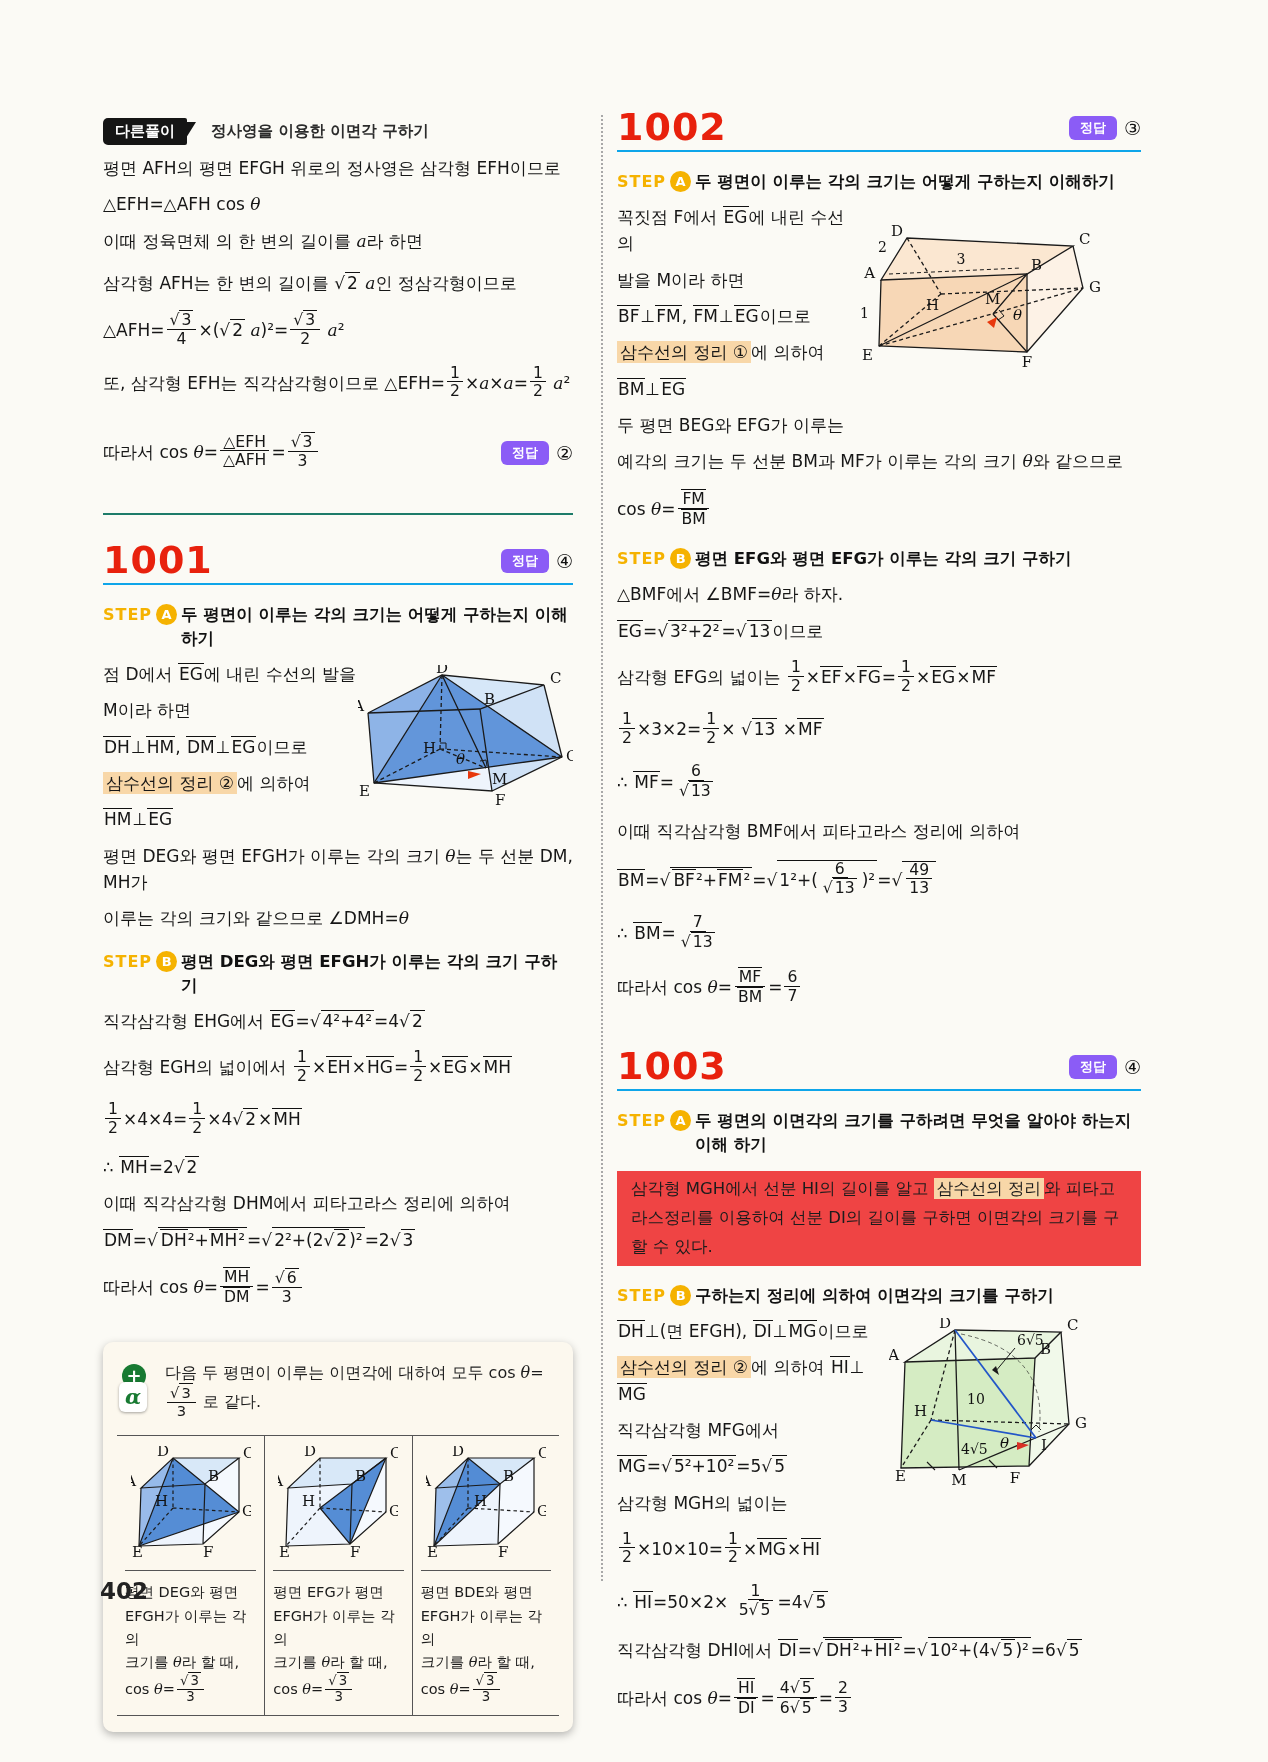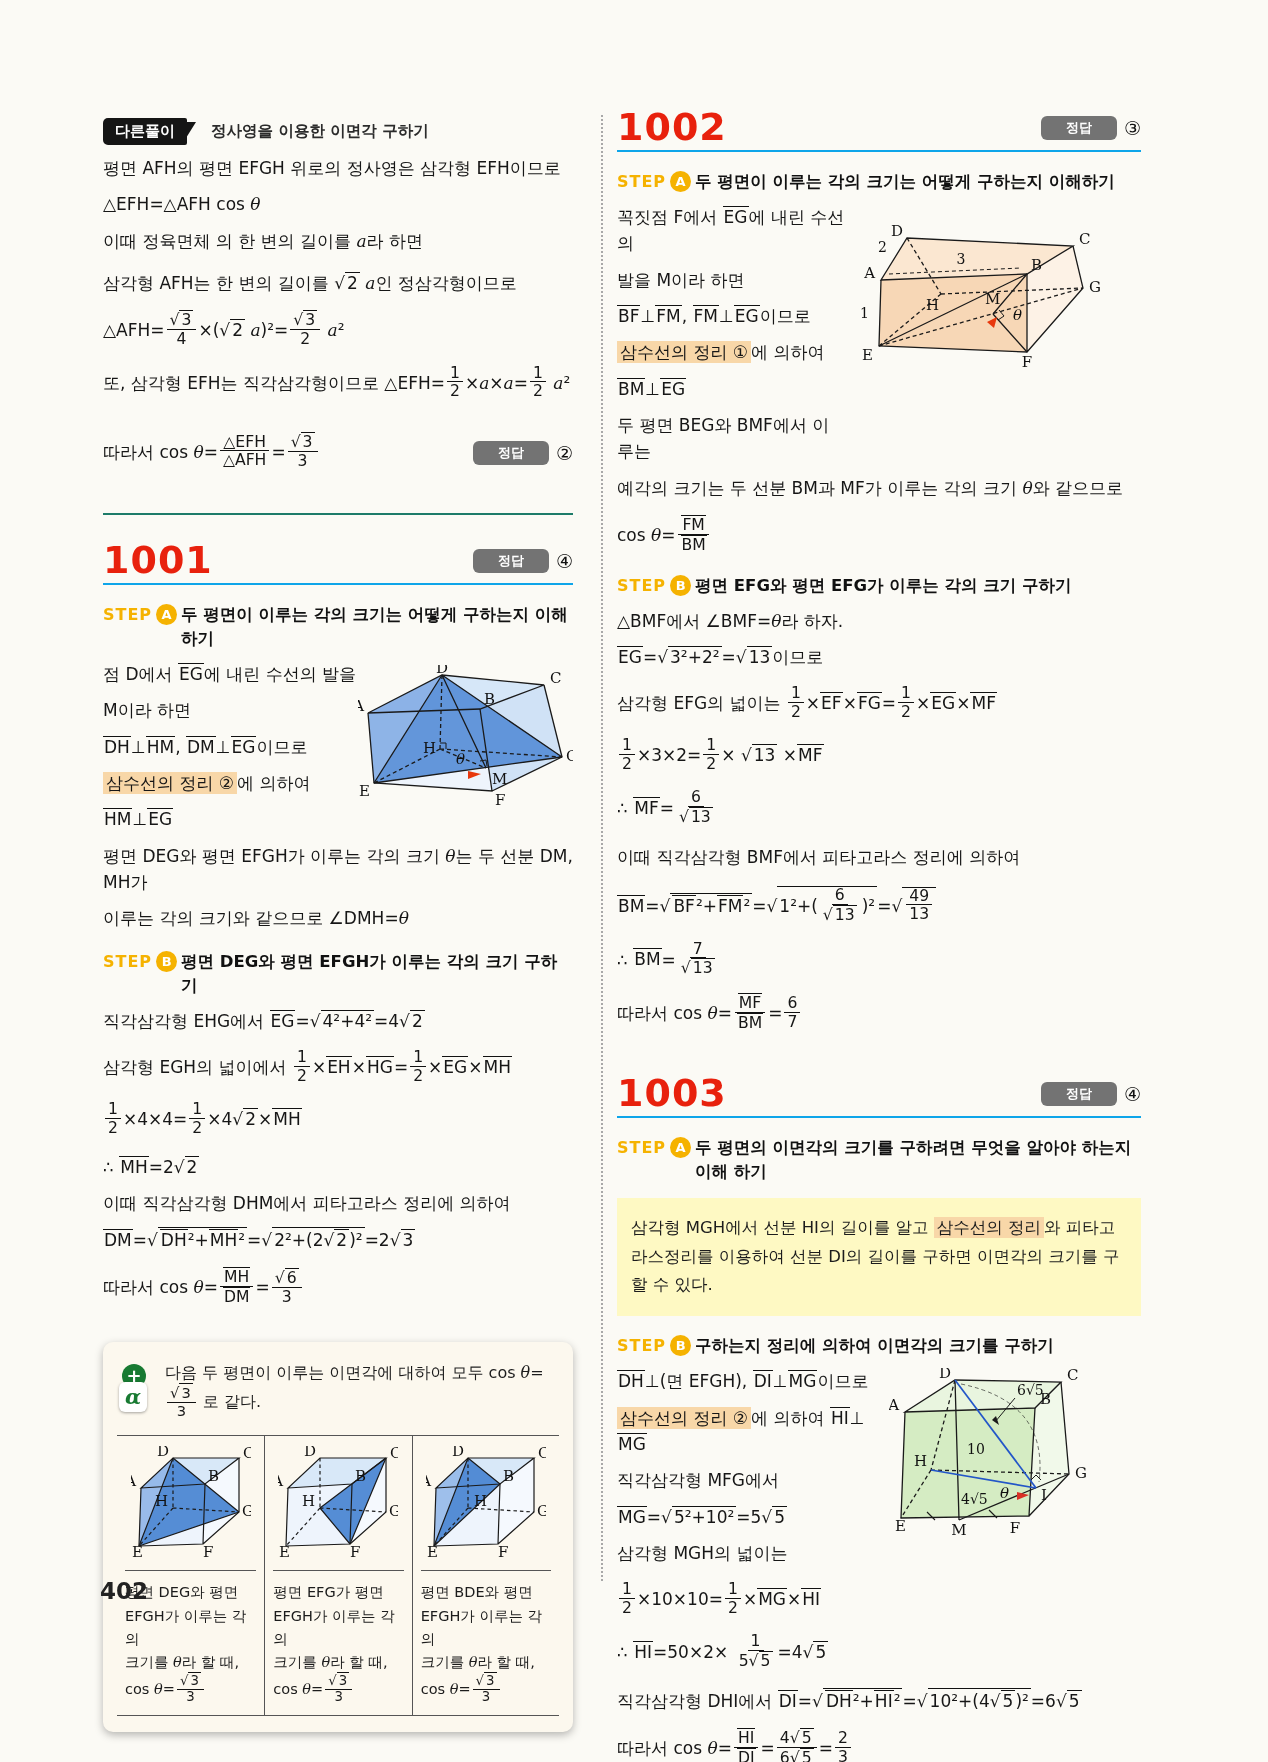--- a/index.html
+++ b/index.html
@@ -27,21 +27,21 @@
   
   .alt-head{display:flex;align-items:center;gap:24px;margin-bottom:6px;}
   .alt-badge{background:#151515;color:#fff;font-size:15px;font-weight:bold;
              padding:4px 12px;border-radius:5px 2px 2px 5px;position:relative;}
   .alt-badge:after{content:"";position:absolute;right:-9px;top:4px;border-left:10px solid #151515;
                    border-bottom:16px solid transparent;}
   .alt-title{font-size:15.5px;font-weight:bold;color:#2b2b2b;}
 
   
   .ansbadge{display:inline-flex;align-items:center;gap:7px;white-space:nowrap;}
-  .pill{background:#737373;color:#fff;font-size:13px;padding:3px 25px;border-radius:6px;font-weight:bold;}
+  .pill{background:#8b5cf6;color:#fff;font-size:13px;padding:3px 11px;border-radius:6px;font-weight:bold;}
   .circ{font-size:19px;color:#111;}
 
   .row-between{display:flex;justify-content:space-between;align-items:center;}
 
   .divider-teal{border-top:2.5px solid #1d7b69;margin:26px 0 2px;}
 
   
   .prob-head{display:flex;justify-content:space-between;align-items:flex-start;
              border-bottom:2px solid #0ea5e9;padding-bottom:4px;margin-top:26px;}
   .prob-num{font-size:38px;font-weight:800;color:#e8210d;letter-spacing:1px;line-height:1;}
@@ -57,21 +57,21 @@
   
   .figblock{position:relative;}
   .figblock .txt{width:262px;}
   .fig-abs{position:absolute;top:4px;right:0;}
 
   svg text{font-size:15px;fill:#111;font-family:"DejaVu Serif","Liberation Serif",serif;}
   svg text.th{font-style:italic;}
   svg text.num{font-size:14px;}
 
   
-  .greenbox{background:#fef9c3;padding:16px 14px;font-size:16.5px;line-height:1.75;margin:14px 0 4px;}
+  .greenbox{background:#ef4444;padding:4px 14px;font-size:16.5px;line-height:1.75;margin:14px 0 4px;}
 
   
   .plusbox{margin-top:34px;background:#fcf8ee;border-radius:10px;box-shadow:0 3px 8px rgba(0,0,0,.28);
            padding:18px 14px 16px;}
   .plusbox-head{display:flex;align-items:center;gap:12px;}
   .pa-icon{position:relative;width:36px;height:54px;flex:0 0 auto;}
   .pa-circle{position:absolute;left:5px;top:0;width:24px;height:24px;border-radius:50%;background:#187a32;
              color:#fff;font-weight:800;font-size:18px;display:flex;align-items:center;justify-content:center;}
   .pa-square{position:absolute;left:2px;top:18px;width:28px;height:30px;background:#fff;border-radius:6px;
              box-shadow:0 1px 3px rgba(0,0,0,.35);color:#187a32;font-weight:800;font-size:21px;
@@ -354,21 +354,21 @@
         <span class="step-title">두 평면이 이루는 각의 크기는 어떻게 구하는지 이해하기</span>
       </div>
 
       <div class="figblock" style="min-height:198px;">
         <div class="txt" style="width:228px;">
           <div class="ln">꼭짓점 F에서 <span class="ov">EG</span>에 내린 수선의</div>
           <div class="ln">발을 M이라 하면</div>
           <div class="ln"><span class="ov">BF</span>⊥<span class="ov">FM</span>, <span class="ov">FM</span>⊥<span class="ov">EG</span>이므로</div>
           <div class="ln"><span class="hl">삼수선의 정리 ①</span><span>에 의하여</span></div>
           <div class="ln"><span class="ov">BM</span>⊥<span class="ov">EG</span></div>
-          <div class="ln">두 평면 BEG와 BMF에서 이루는</div>
+          <div class="ln">두 평면 BEG와 EFG가 이루는</div>
         </div>
 
         <svg class="fig-abs" style="top:20px;" width="300" height="148" viewBox="0 0 300 148">
           <polygon points="40,56 186,50 232,22 66,14" fill="#fbe7d1"></polygon>
           <polygon points="40,56 186,50 186,128 38,122" fill="#f7d7b6"></polygon>
           <polygon points="186,50 232,22 242,64 186,128" fill="#fdf2e6"></polygon>
           <g stroke="#1a1a1a" stroke-width="1.3" fill="none">
             <polygon points="40,56 186,50 232,22 66,14"></polygon>
             <path d="M40,56 L38,122 L186,128 L186,50 M232,22 L242,64 L186,128"></path>
             <path d="M186,50 L38,122 M186,50 L152,90 M152,90 L186,128"></path>

